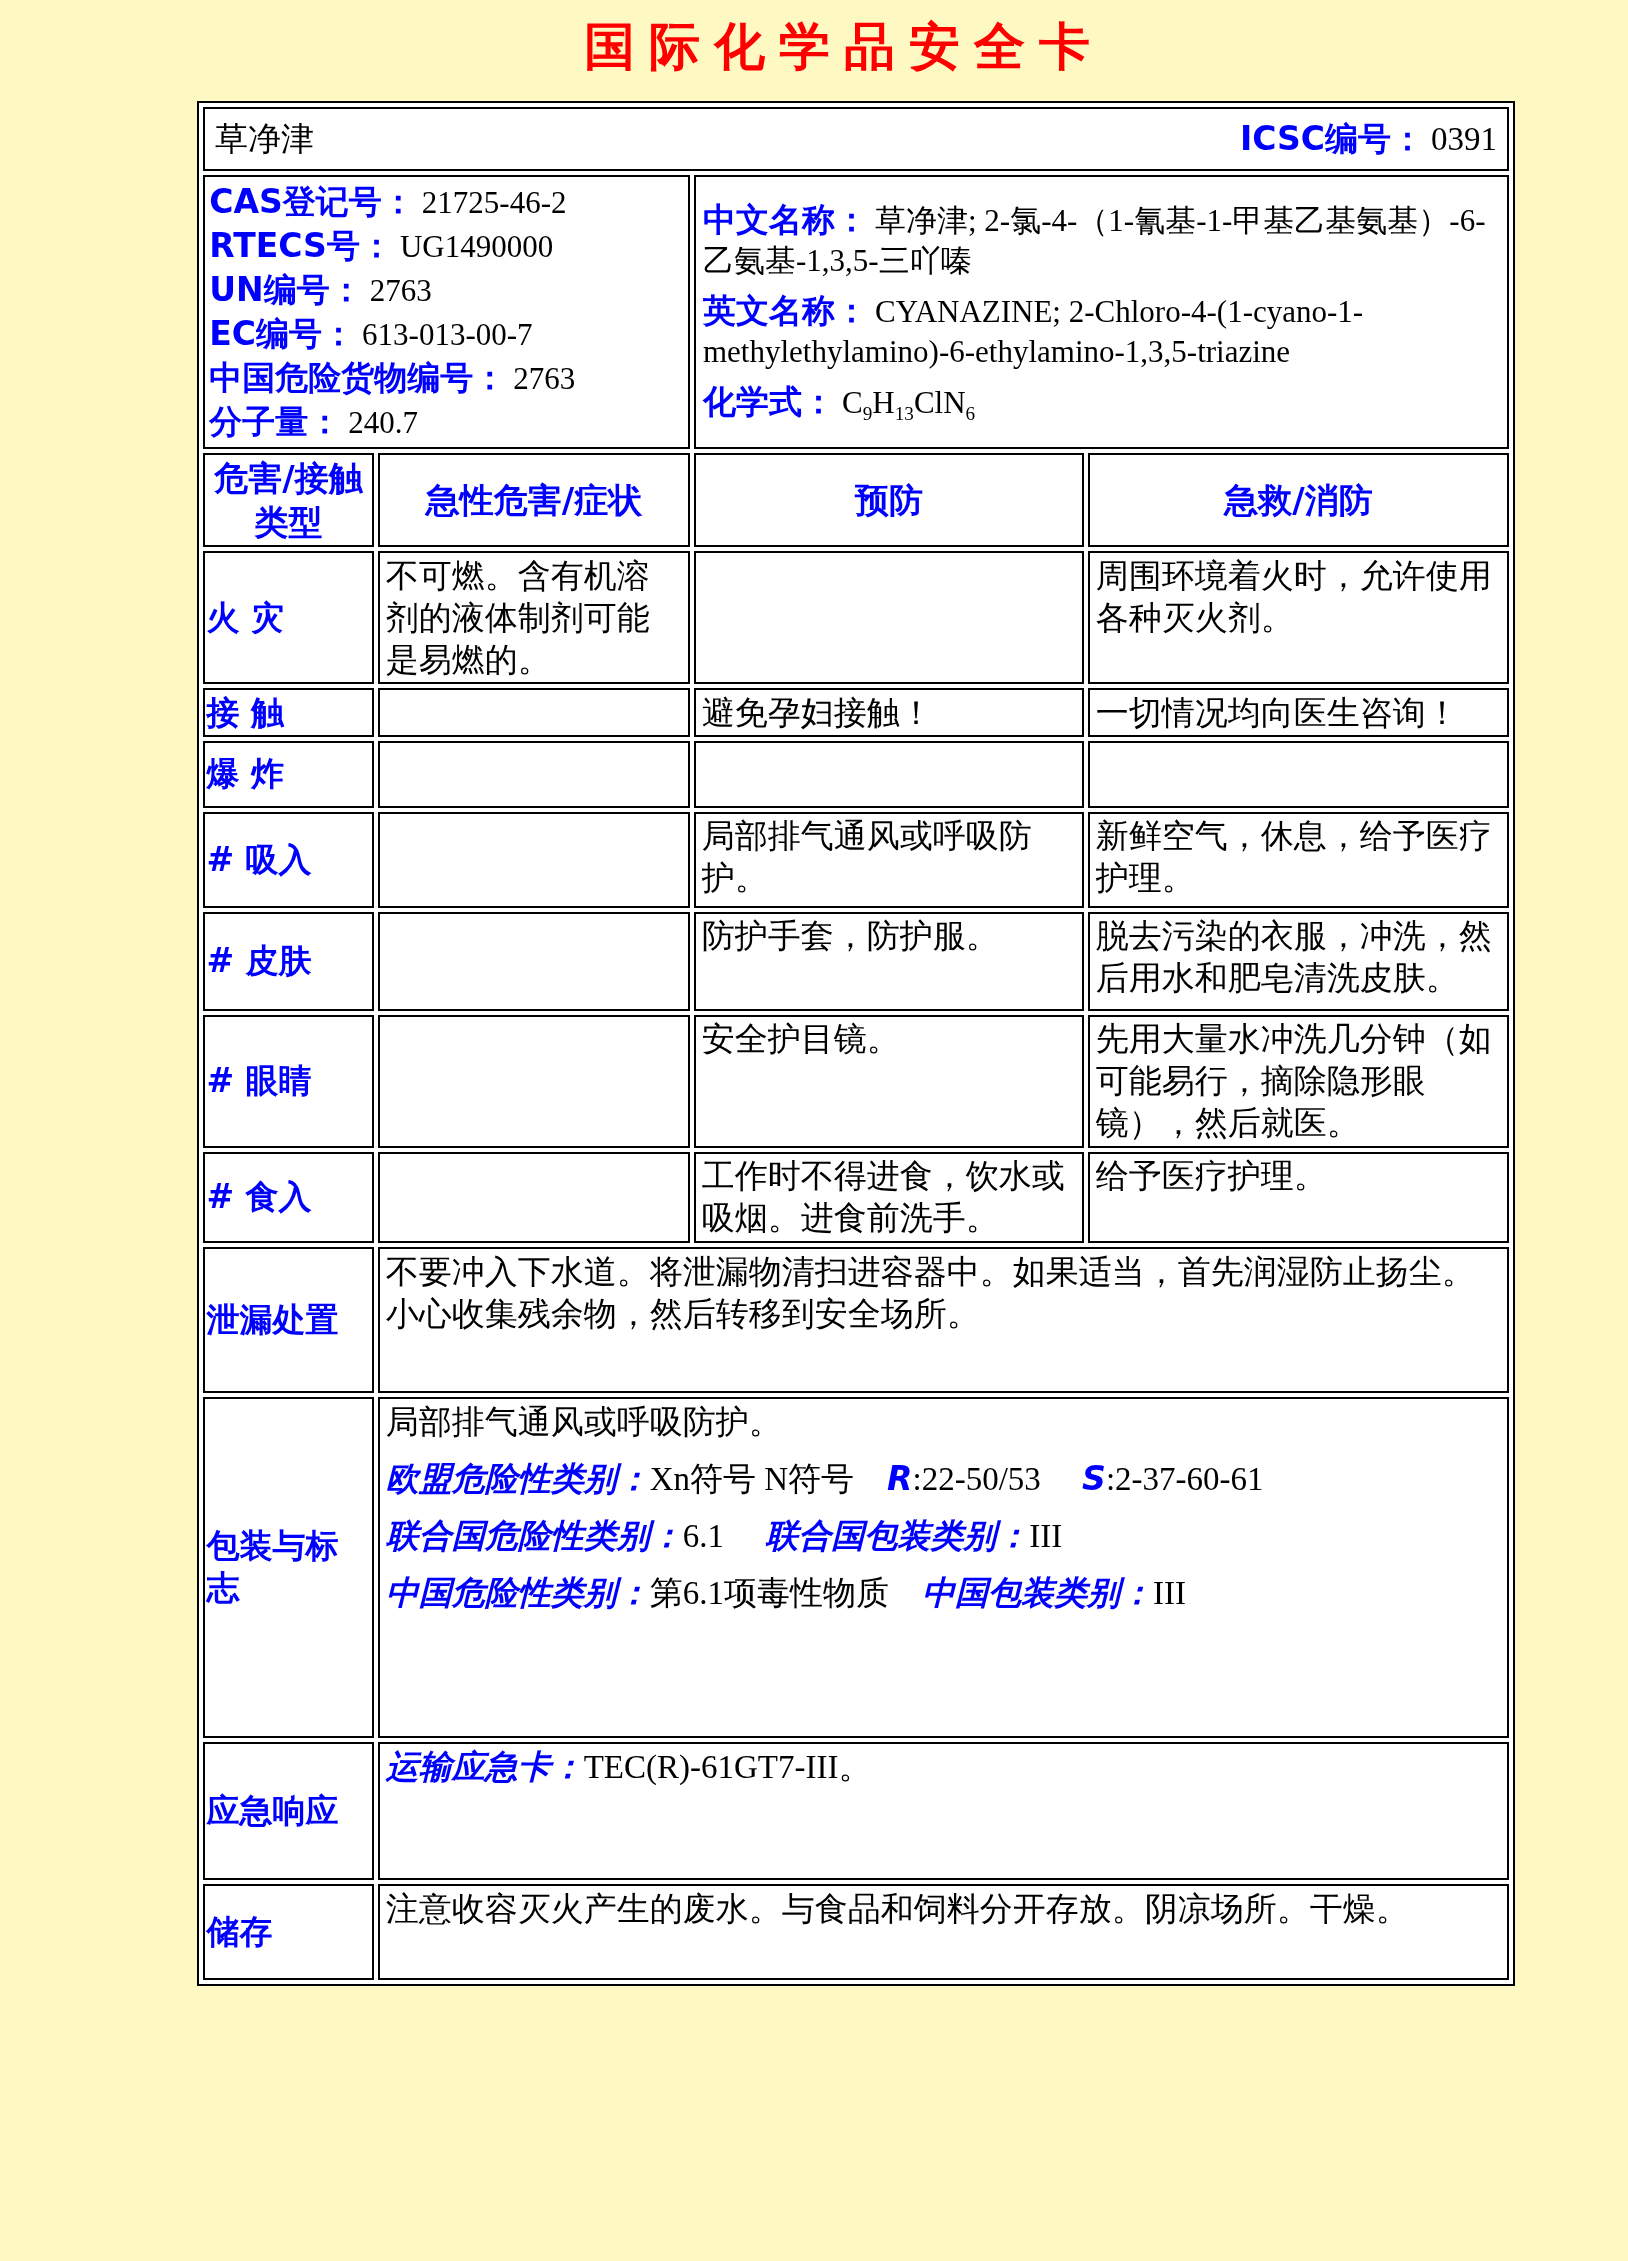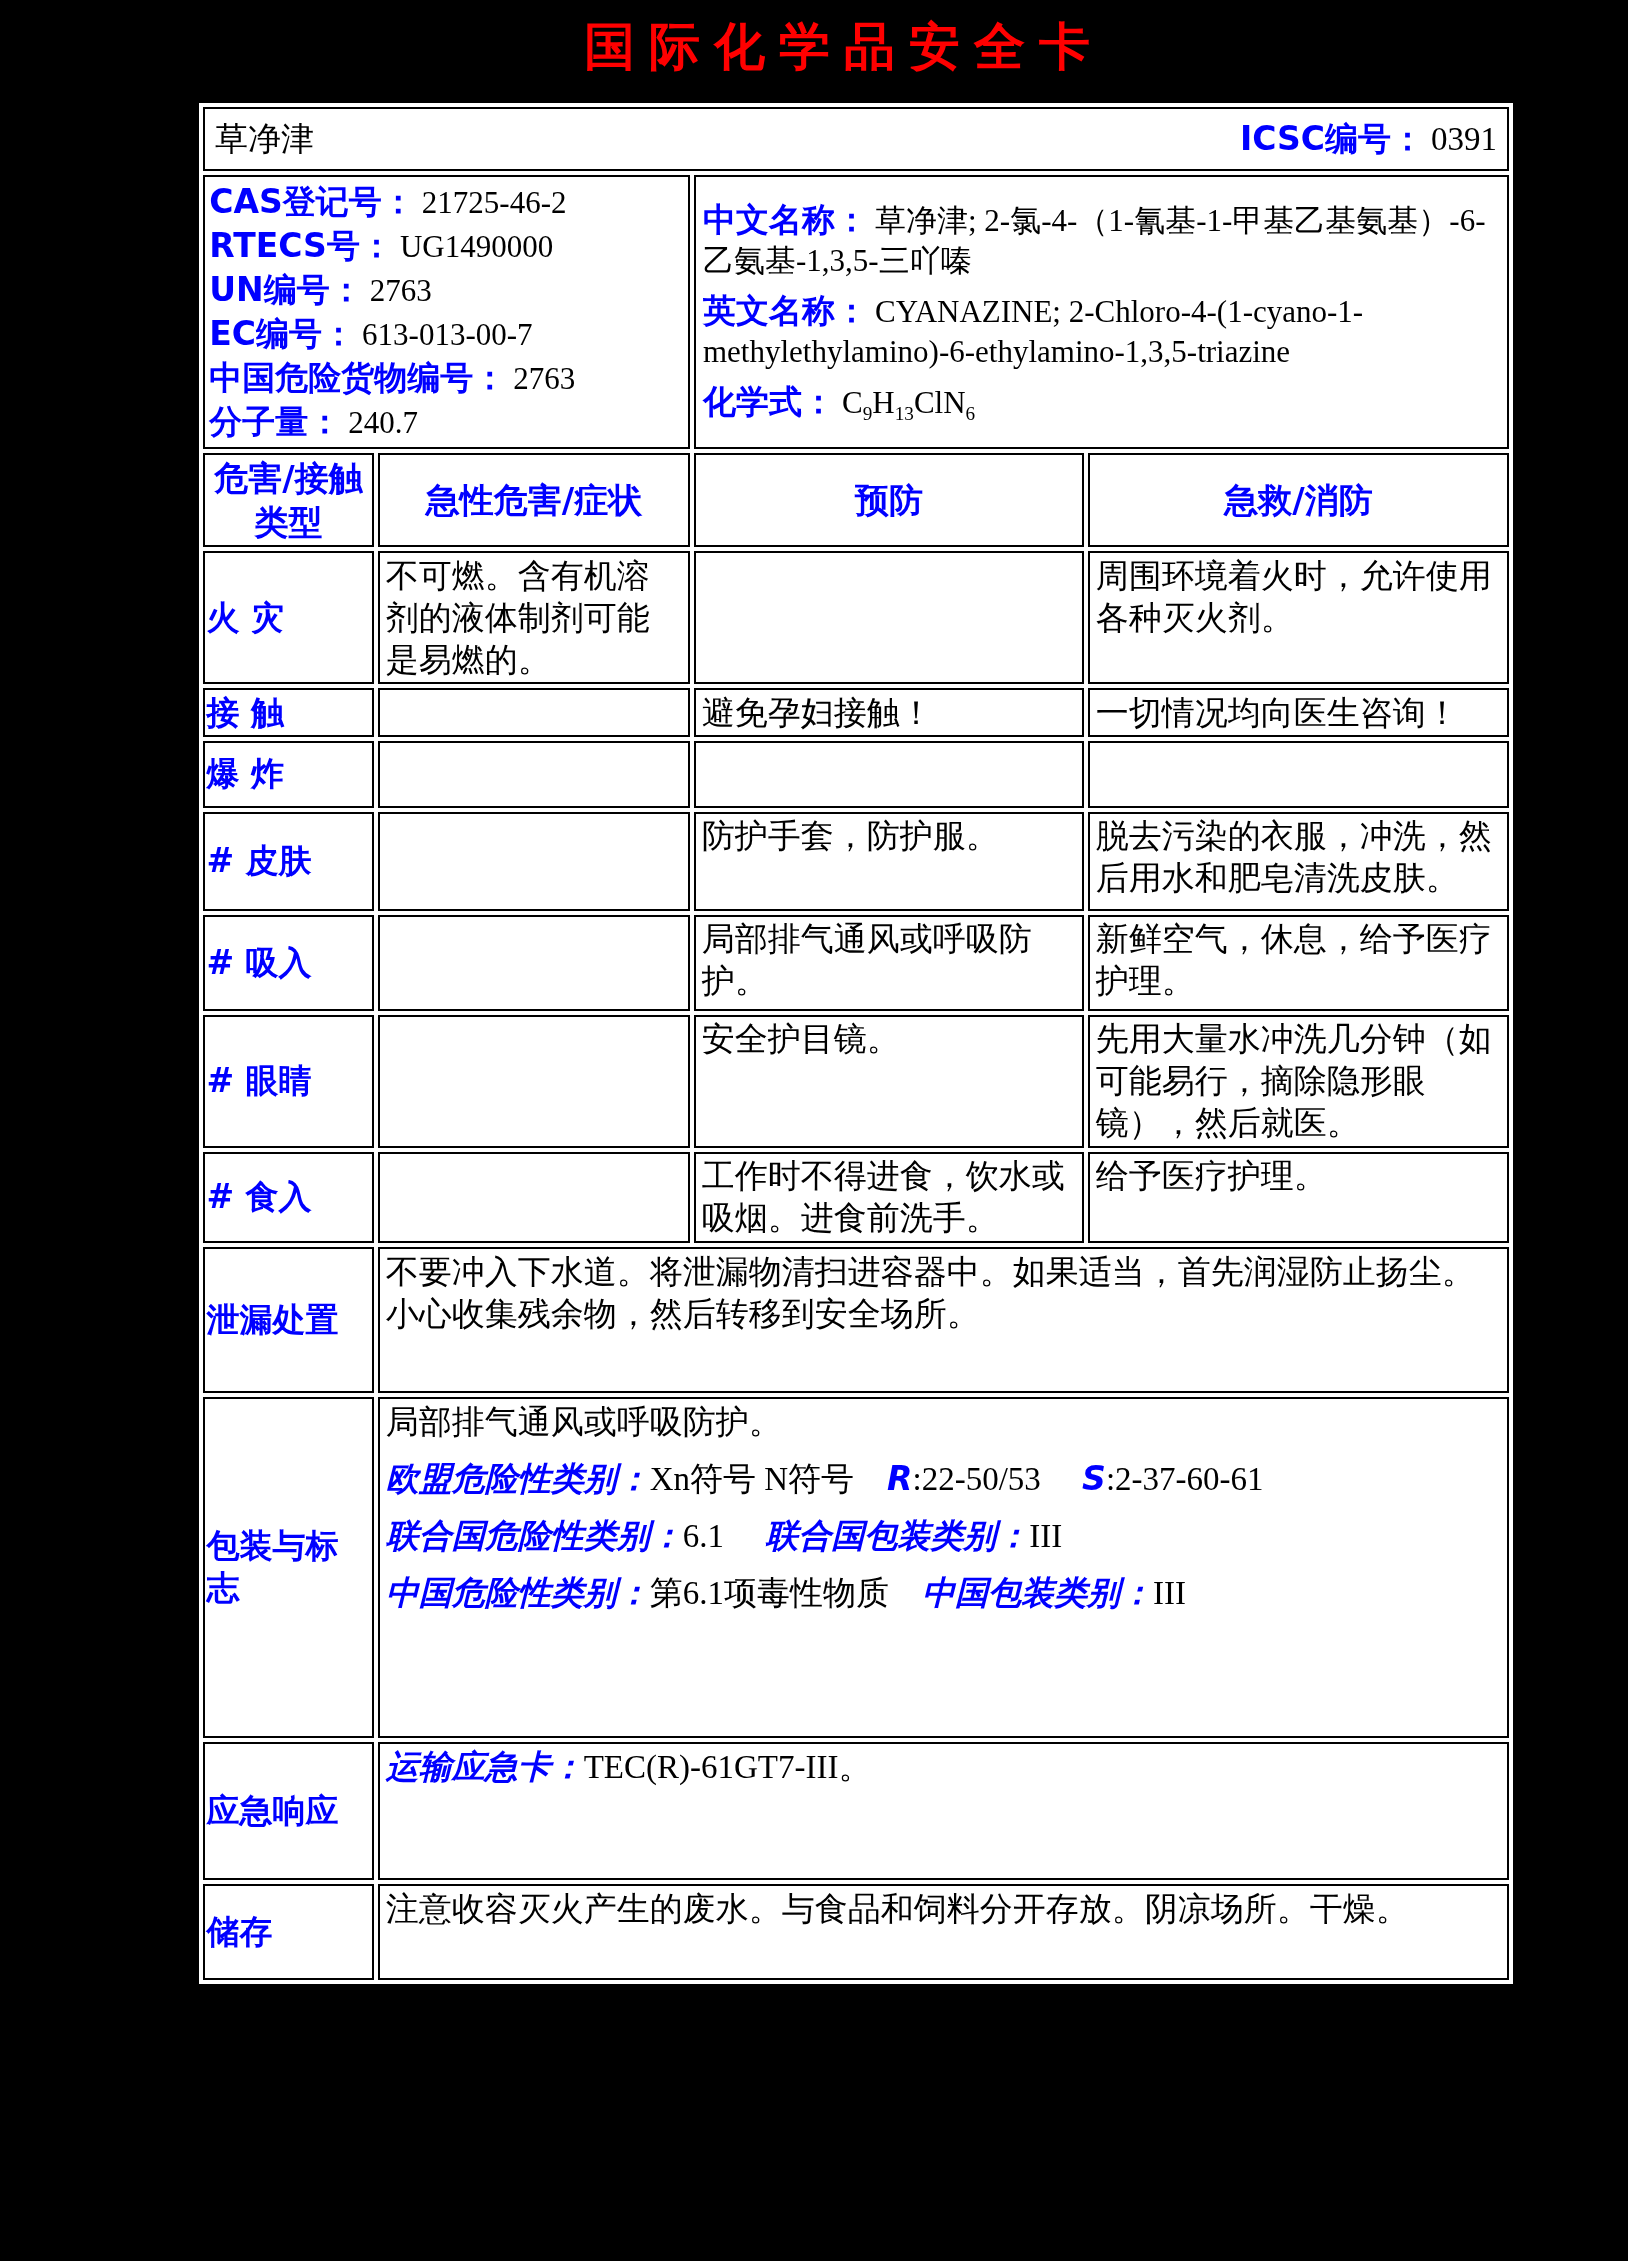--- a/index.html
+++ b/index.html
@@ -1,16 +1,16 @@
 <!DOCTYPE html>
 <html style="font-size:11.4px"><head>
 <meta charset="utf-8">
 <style>
   html,body{margin:0;padding:0;background:#fff;}
-  .page{position:relative;width:1629px;height:2261px;background:#000000;overflow:hidden;
+  .page{position:relative;width:1629px;height:2261px;background:#fef9c3;overflow:hidden;
         font-family:"Liberation Serif","DejaVu Serif",serif;color:#000;}
   .doc-title{position:absolute;top:12.8px;left:197px;width:1294px;margin:0;
              text-align:center;font-family:"DejaVu Sans","Liberation Sans",sans-serif;
              font-weight:bold;font-size:51px;letter-spacing:14px;color:#ff0000;}
   table.card{position:absolute;top:101px;left:197px;width:1294px;
              border:2.8px solid #000;border-collapse:separate;border-spacing:4.3px;
              table-layout:fixed;background:#fff;}
   td{border:2.1px solid #000;vertical-align:top;padding:1.4px 5.7px;
      font-size:33px;line-height:42px;overflow:hidden;}
   
@@ -102,31 +102,31 @@
       <td class="body"></td>
       <td class="body">避免孕妇接触！</td>
       <td class="body">一切情况均向医生咨询！</td>
     </tr>
     <tr style="height:67px">
       <td class="cat">爆 炸</td>
       <td class="body"></td>
       <td class="body"></td>
       <td class="body"></td>
     </tr>
+    <tr style="height:96px">
+      <td class="cat"># 吸入</td>
+      <td class="body"></td>
+      <td class="body">局部排气通风或呼吸防护。</td>
+      <td class="body">新鲜空气，休息，给予医疗护理。</td>
+    </tr>
     <tr style="height:99px">
       <td class="cat"># 皮肤</td>
       <td class="body"></td>
       <td class="body">防护手套，防护服。</td>
       <td class="body">脱去污染的衣服，冲洗，然后用水和肥皂清洗皮肤。</td>
-    </tr>
-    <tr style="height:96px">
-      <td class="cat"># 吸入</td>
-      <td class="body"></td>
-      <td class="body">局部排气通风或呼吸防护。</td>
-      <td class="body">新鲜空气，休息，给予医疗护理。</td>
     </tr>
     <tr style="height:128px">
       <td class="cat"># 眼睛</td>
       <td class="body"></td>
       <td class="body">安全护目镜。</td>
       <td class="body">先用大量水冲洗几分钟（如可能易行，摘除隐形眼镜），然后就医。</td>
     </tr>
     <tr style="height:84px">
       <td class="cat"># 食入</td>
       <td class="body"></td>

